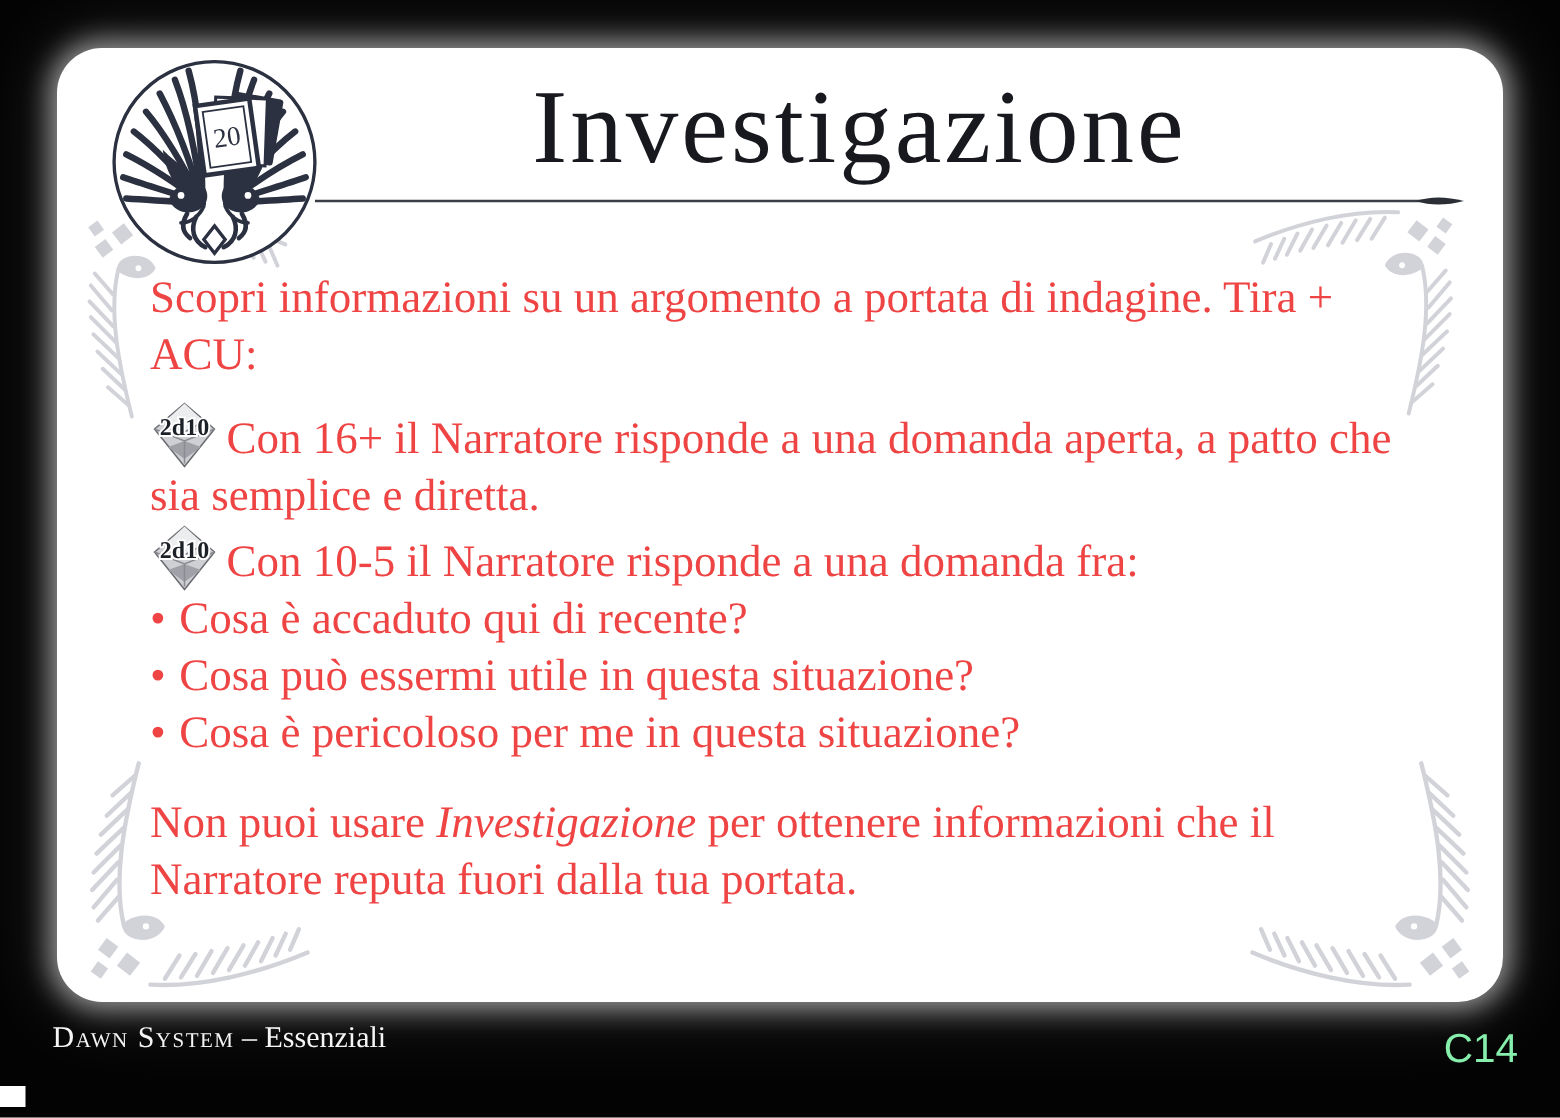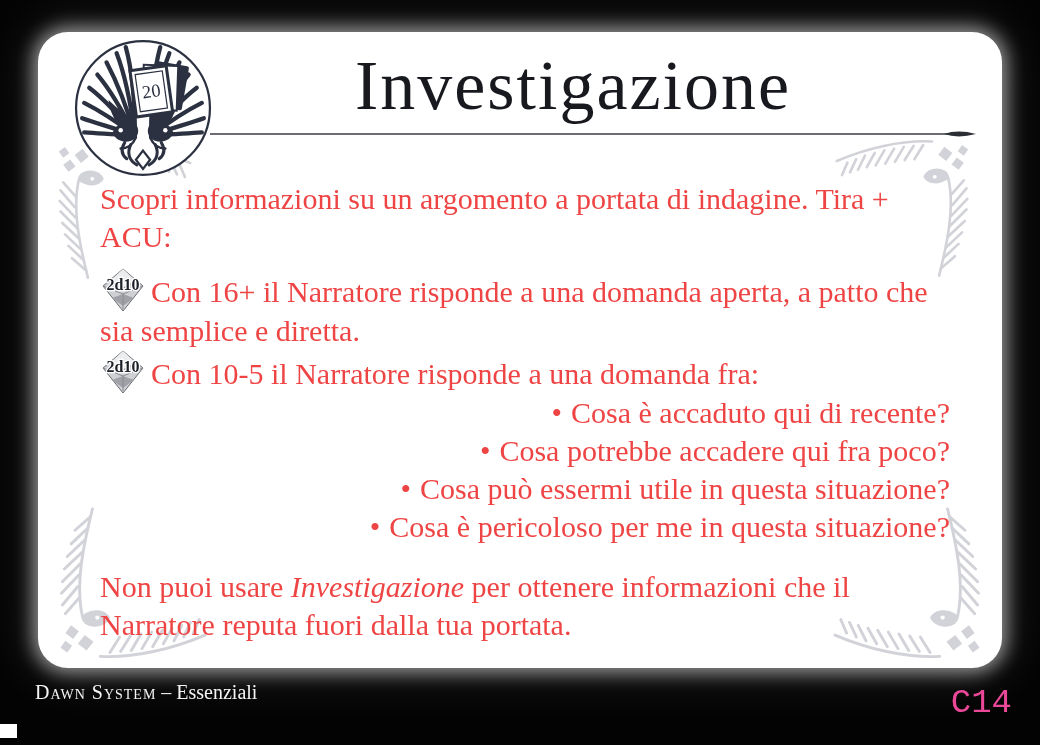--- a/index.html
+++ b/index.html
@@ -35,40 +35,40 @@
   .rule { position:absolute; left:172px; top:95px; width:770px; height:14px; z-index:1; }
 
   .body-text {
     position:absolute; left:62px; top:148px; width:850px;
     font-size:30px; line-height:38px;
     color:#ef4444; z-index:1;
   }
   .body-text p.intro   { margin:0 0 12px 0; }
   .body-text p.roll    { margin:0; }
   .body-text ul        { list-style:none; margin:0; }
-  .body-text li        { line-height:38px;text-align:right; }
+  .body-text li        { line-height:38px; }
   .body-text li .marker{ margin-right:9px; }
   .body-text p.closing { margin-top:22px; }
   .body-text em        { font-style:italic; }
 
   .die { display:inline-block; width:46px; height:44px; vertical-align:-10px; margin-right:5px; }
 
   .footer {
     position:absolute; left:0; top:668px; width:1040px; height:77px;
     color:#f5f5f5; z-index:3;
   }
   .footer .brand-line {
     position:absolute; left:35px; top:13px;
     font-size:20px;
   }
   .footer .brand { font-variant:small-caps; letter-spacing:1px; }
   .footer .code {
     position:absolute; right:28px; top:16px;
-    font-family:Liberation Mono, monospace;
-    font-size:34px; color:#ec4899;
+    font-family:Liberation Sans, sans-serif;
+    font-size:27px; color:#86efac;
   }
   .corner-artifact {
     position:absolute; left:0; top:724px; width:17px; height:14px;
     background:#ffffff; z-index:4;
   }
 </style>
 </head>
 <body>
 
 <div class="card">
@@ -268,21 +268,20 @@
     <p class="roll"><svg class="die" viewBox="0 0 46 44">
           <polygon points="23,1 43,18 23,43 3,18" fill="#cfd0d4" stroke="#6a6c72" stroke-width="1"></polygon>
           <polygon points="23,1 36,13 23,20 10,13" fill="#ecedef"></polygon>
           <polygon points="23,26 34,30 23,38 12,30" fill="#9fa1a7"></polygon>
           <path d="M3,18 L23,26 L43,18 M23,26 L23,41 M10,13 L23,20 L36,13" stroke="#8a8c92" fill="none" stroke-width="1"></path>
           <text x="23" y="22" text-anchor="middle" font-size="16" font-weight="bold" fill="#1c2027" stroke="#ffffff" stroke-width="2.5" style="paint-order:stroke" font-family="Liberation Serif, serif">2d10</text>
         </svg><span>Con 10-5 il Narratore risponde a una domanda fra:</span></p>
 
     <ul>
       <li><span class="marker">•</span><span>Cosa è accaduto qui di recente?</span></li>
-      <li><span class="marker">•</span><span>Cosa potrebbe accadere qui fra poco?</span></li>
       <li><span class="marker">•</span><span>Cosa può essermi utile in questa situazione?</span></li>
       <li><span class="marker">•</span><span>Cosa è pericoloso per me in questa situazione?</span></li>
     </ul>
 
     <p class="closing"><span>Non puoi usare </span><em>Investigazione</em><span> per ottenere informazioni che il Narratore reputa fuori dalla tua portata.</span></p>
   </div>
 </div>
 
 <div class="footer">
   <div class="brand-line"><span class="brand">Dawn System</span> <span>–</span> <span class="edition">Essenziali</span></div>

